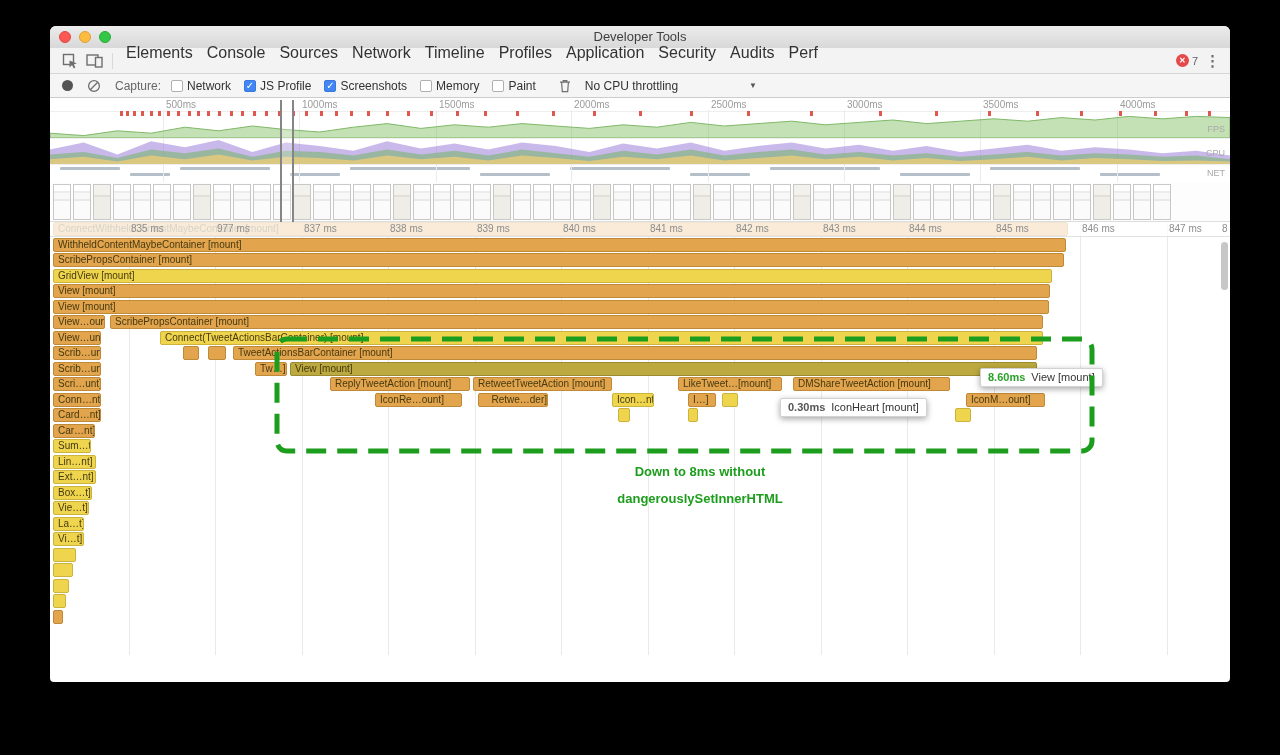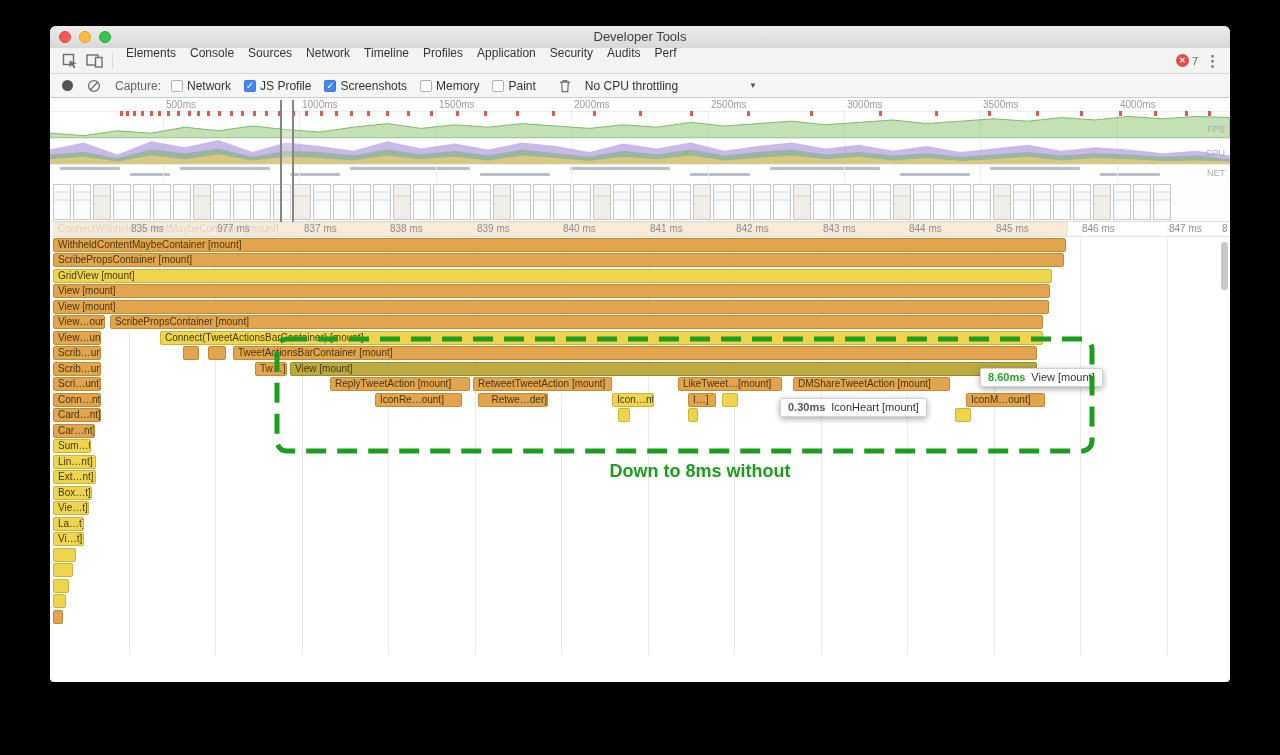--- a/index.html
+++ b/index.html
@@ -17,21 +17,21 @@
   .light.yellow{background:#fdbc40;border:1px solid #de9f34;}
   .light.green{background:#33c748;border:1px solid #27aa35;}
   .wtitle{text-align:center;font-size:13px;color:#3f3f3f;line-height:22px;}
 
   
   .tabbar{position:absolute;top:22px;left:0;right:0;height:26px;background:#f3f3f3;
           border-bottom:1px solid #d6d6d6;display:flex;align-items:center;padding-left:8px;box-sizing:border-box;}
   .tbicon{width:24px;height:24px;display:inline-flex;align-items:center;justify-content:center;}
   .sep{width:1px;height:16px;background:#d9d9d9;margin:0 6px;}
   .tabs{display:flex;align-items:center;height:100%;}
-  .tab{padding:0 7px;font-size:12px;color:#333;line-height:24px;height:39px;}
+  .tab{padding:0 7px;font-size:16px;color:#333;line-height:24px;height:39px;}
   .tab.sel{box-shadow:inset 0 -2px 0 #4484e0;}
   .tabbar-right{margin-left:auto;display:flex;align-items:center;gap:7px;padding-right:10px;}
   .errwrap{display:flex;align-items:center;gap:3px;font-size:11px;color:#5f6368;}
   .errdot{width:13px;height:13px;border-radius:50%;background:#e64949;color:#fff;font-size:8px;
           display:inline-flex;align-items:center;justify-content:center;font-weight:bold;}
   .kebab{color:#6e6e6e;font-size:15px;font-weight:bold;line-height:15px;}
 
   
   .toolbar{position:absolute;top:48px;left:0;right:0;height:24px;background:#f5f5f5;border-bottom:1px solid #ccc;
            display:flex;align-items:center;font-size:12px;color:#333;padding-left:12px;box-sizing:border-box;}
@@ -76,21 +76,21 @@
   .bar{position:absolute;height:14px;border-radius:2px;border:1px solid;box-sizing:border-box;
        font-size:10px;line-height:12px;color:#463a11;padding-left:4px;white-space:nowrap;overflow:hidden;}
   .ruler{position:absolute;top:0;left:0;right:0;height:14px;background:rgba(255,255,255,.78);
          border-bottom:1px solid #e2e2e2;z-index:3;}
   .rtick{position:absolute;top:1px;font-size:10px;color:#8d8d8d;}
   .scrollthumb{position:absolute;right:2px;top:20px;width:7px;height:48px;border-radius:4px;background:#c7c7c7;z-index:4;}
   .tooltip{position:absolute;z-index:8;background:#fff;border:1px solid #d2d2d2;border-radius:2px;
            box-shadow:0 2px 6px rgba(0,0,0,.35);font-size:11px;line-height:17px;padding:0 7px;white-space:nowrap;color:#333;margin-left:36px;}
   .tooltip .time{font-weight:bold;margin-right:6px;}
   .annot-text{position:absolute;left:330px;top:236px;width:640px;z-index:9;text-align:center;
-              font-weight:bold;font-size:18px;line-height:27px;}
+              font-weight:bold;font-size:13px;line-height:27px;}
 
   
   .bottombar{position:absolute;top:629px;left:0;right:0;height:27px;background:#f3f3f3;border-top:1px solid #ccc;
              display:flex;align-items:center;padding-left:6px;gap:3px;box-sizing:border-box;}
   .btab{font-size:12px;color:#333;padding:3px 9px;border:1px solid transparent;}
   .btab.sel{background:#fff;border:1px solid #ccc;border-radius:2px;}
 </style>
 </head>
 <body>
 
@@ -273,20 +273,21 @@
           <path d="M0,24 L0.0,19.2 L33.7,16.8 L67.4,21.6 L101.1,15.6 L134.9,19.2 L168.6,14.4 L202.3,20.4 L236.0,16.8 L269.7,18.0 L303.4,20.4 L337.1,15.6 L370.9,19.2 L404.6,16.8 L438.3,20.4 L472.0,15.6 L505.7,18.0 L539.4,21.1 L573.1,16.8 L606.9,19.2 L640.6,15.6 L674.3,20.4 L708.0,18.0 L741.7,15.6 L775.4,19.2 L809.1,16.8 L842.9,20.4 L876.6,18.0 L910.3,21.1 L944.0,19.2 L977.7,16.8 L1011.4,20.4 L1045.1,18.0 L1078.9,19.2 L1112.6,21.1 L1146.3,20.4 L1180.0,21.6 L1180,24 Z" fill="rgba(235,205,120,0.8)"></path>
         </svg>
       </div>
     <div class="selection"></div>
 
     <div class="filmstrip"><span class="thumb"></span><span class="thumb"></span><span class="thumb alt"></span><span class="thumb"></span><span class="thumb"></span><span class="thumb"></span><span class="thumb"></span><span class="thumb alt"></span><span class="thumb"></span><span class="thumb"></span><span class="thumb"></span><span class="thumb"></span><span class="thumb alt"></span><span class="thumb"></span><span class="thumb"></span><span class="thumb"></span><span class="thumb"></span><span class="thumb alt"></span><span class="thumb"></span><span class="thumb"></span><span class="thumb"></span><span class="thumb"></span><span class="thumb alt"></span><span class="thumb"></span><span class="thumb"></span><span class="thumb"></span><span class="thumb"></span><span class="thumb alt"></span><span class="thumb"></span><span class="thumb"></span><span class="thumb"></span><span class="thumb"></span><span class="thumb alt"></span><span class="thumb"></span><span class="thumb"></span><span class="thumb"></span><span class="thumb"></span><span class="thumb alt"></span><span class="thumb"></span><span class="thumb"></span><span class="thumb"></span><span class="thumb"></span><span class="thumb alt"></span><span class="thumb"></span><span class="thumb"></span><span class="thumb"></span><span class="thumb"></span><span class="thumb alt"></span><span class="thumb"></span><span class="thumb"></span><span class="thumb"></span><span class="thumb"></span><span class="thumb alt"></span><span class="thumb"></span><span class="thumb"></span><span class="thumb"></span></div>
 
     <div class="flame">
       <div class="annot-text" style="color: rgb(29, 157, 29);">
         <div>Down to 8ms without</div>
+        <div>dangerouslySetInnerHTML</div>
       </div>
       <div class="scrollthumb"></div>
     <div class="fgrid" style="left: 79px;"></div>
         <div class="fgrid" style="left: 165px;"></div>
         <div class="fgrid" style="left: 252px;"></div>
         <div class="fgrid" style="left: 338px;"></div>
         <div class="fgrid" style="left: 425px;"></div>
         <div class="fgrid" style="left: 511px;"></div>
         <div class="fgrid" style="left: 598px;"></div>
         <div class="fgrid" style="left: 684px;"></div>

